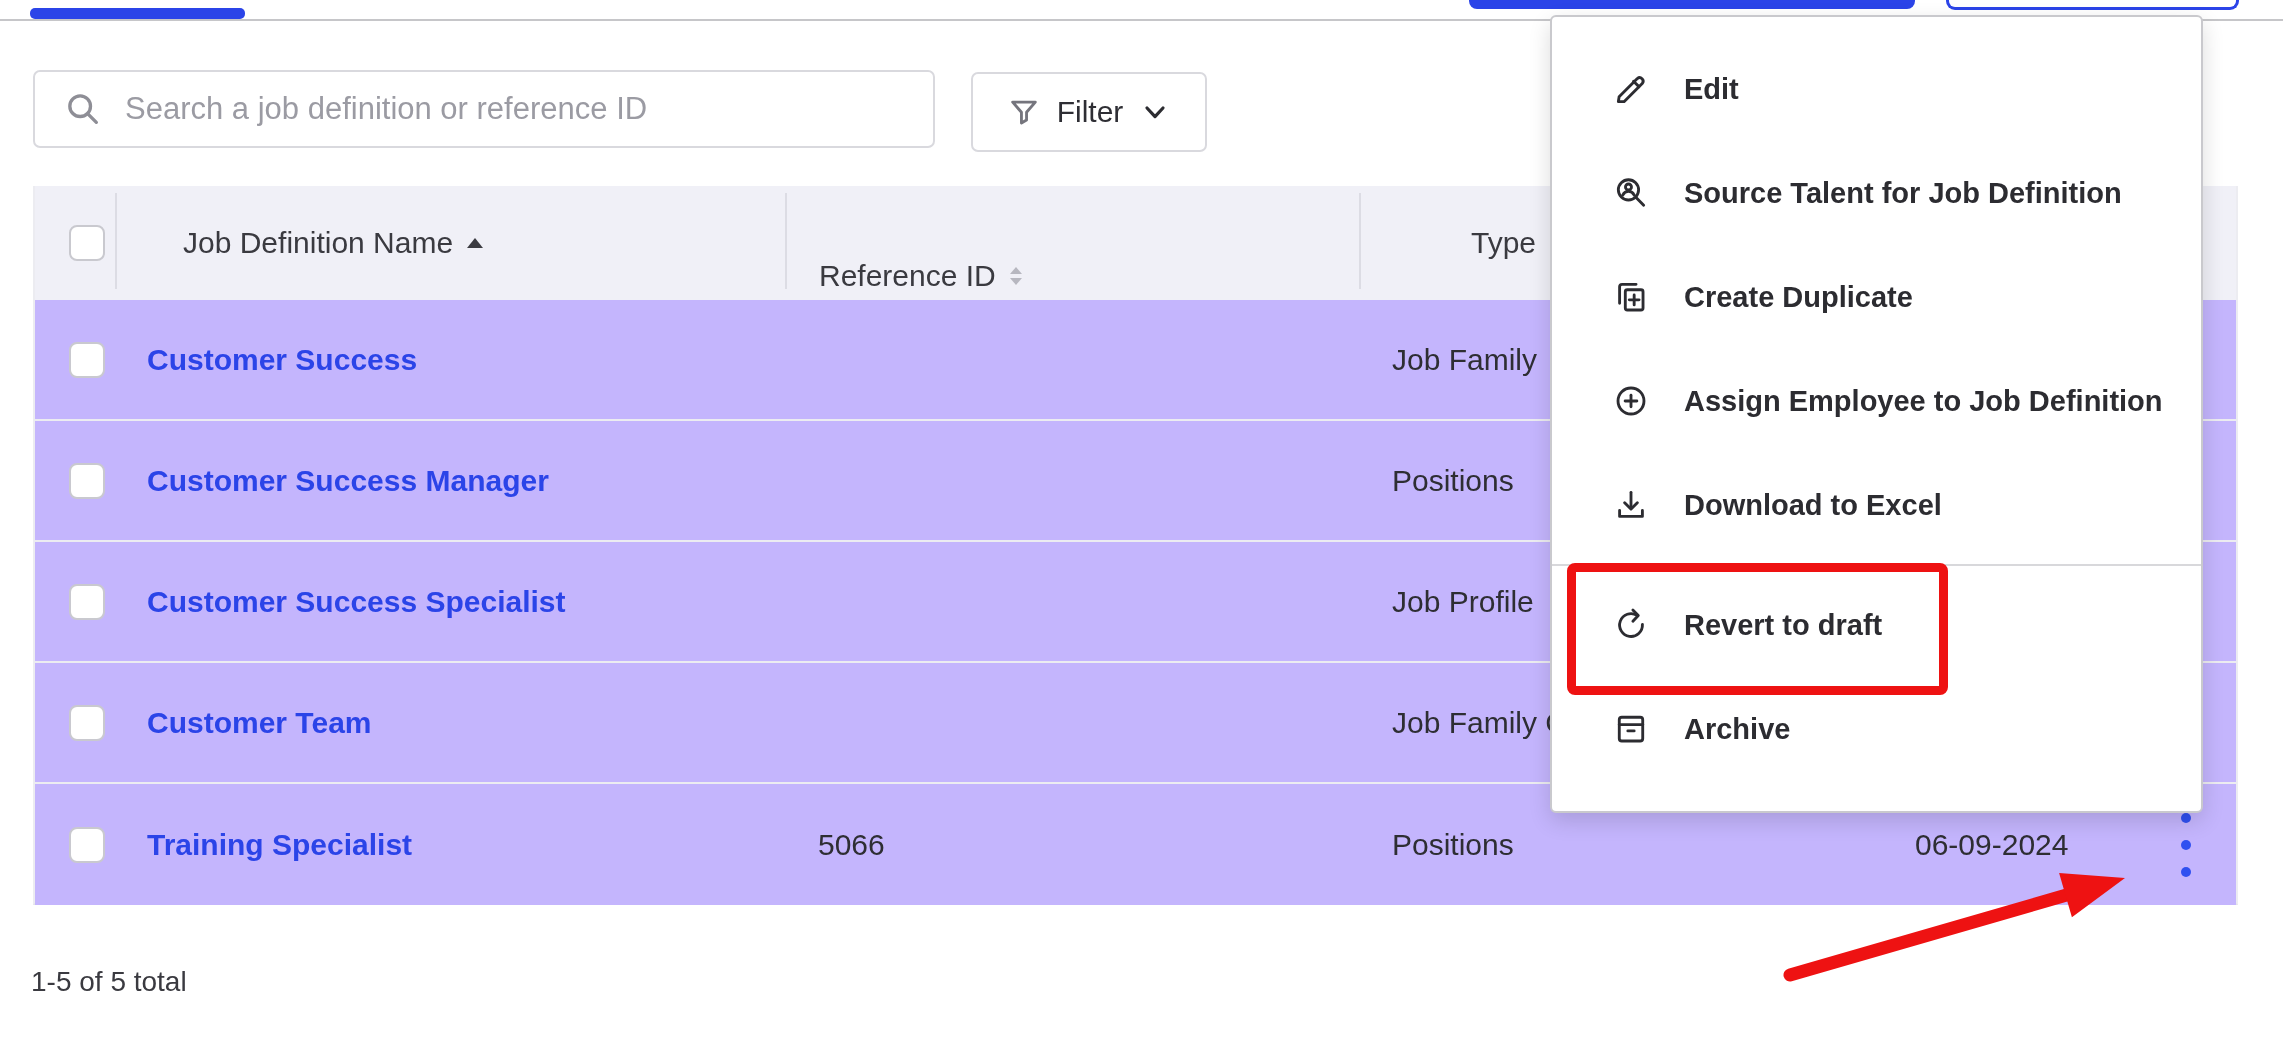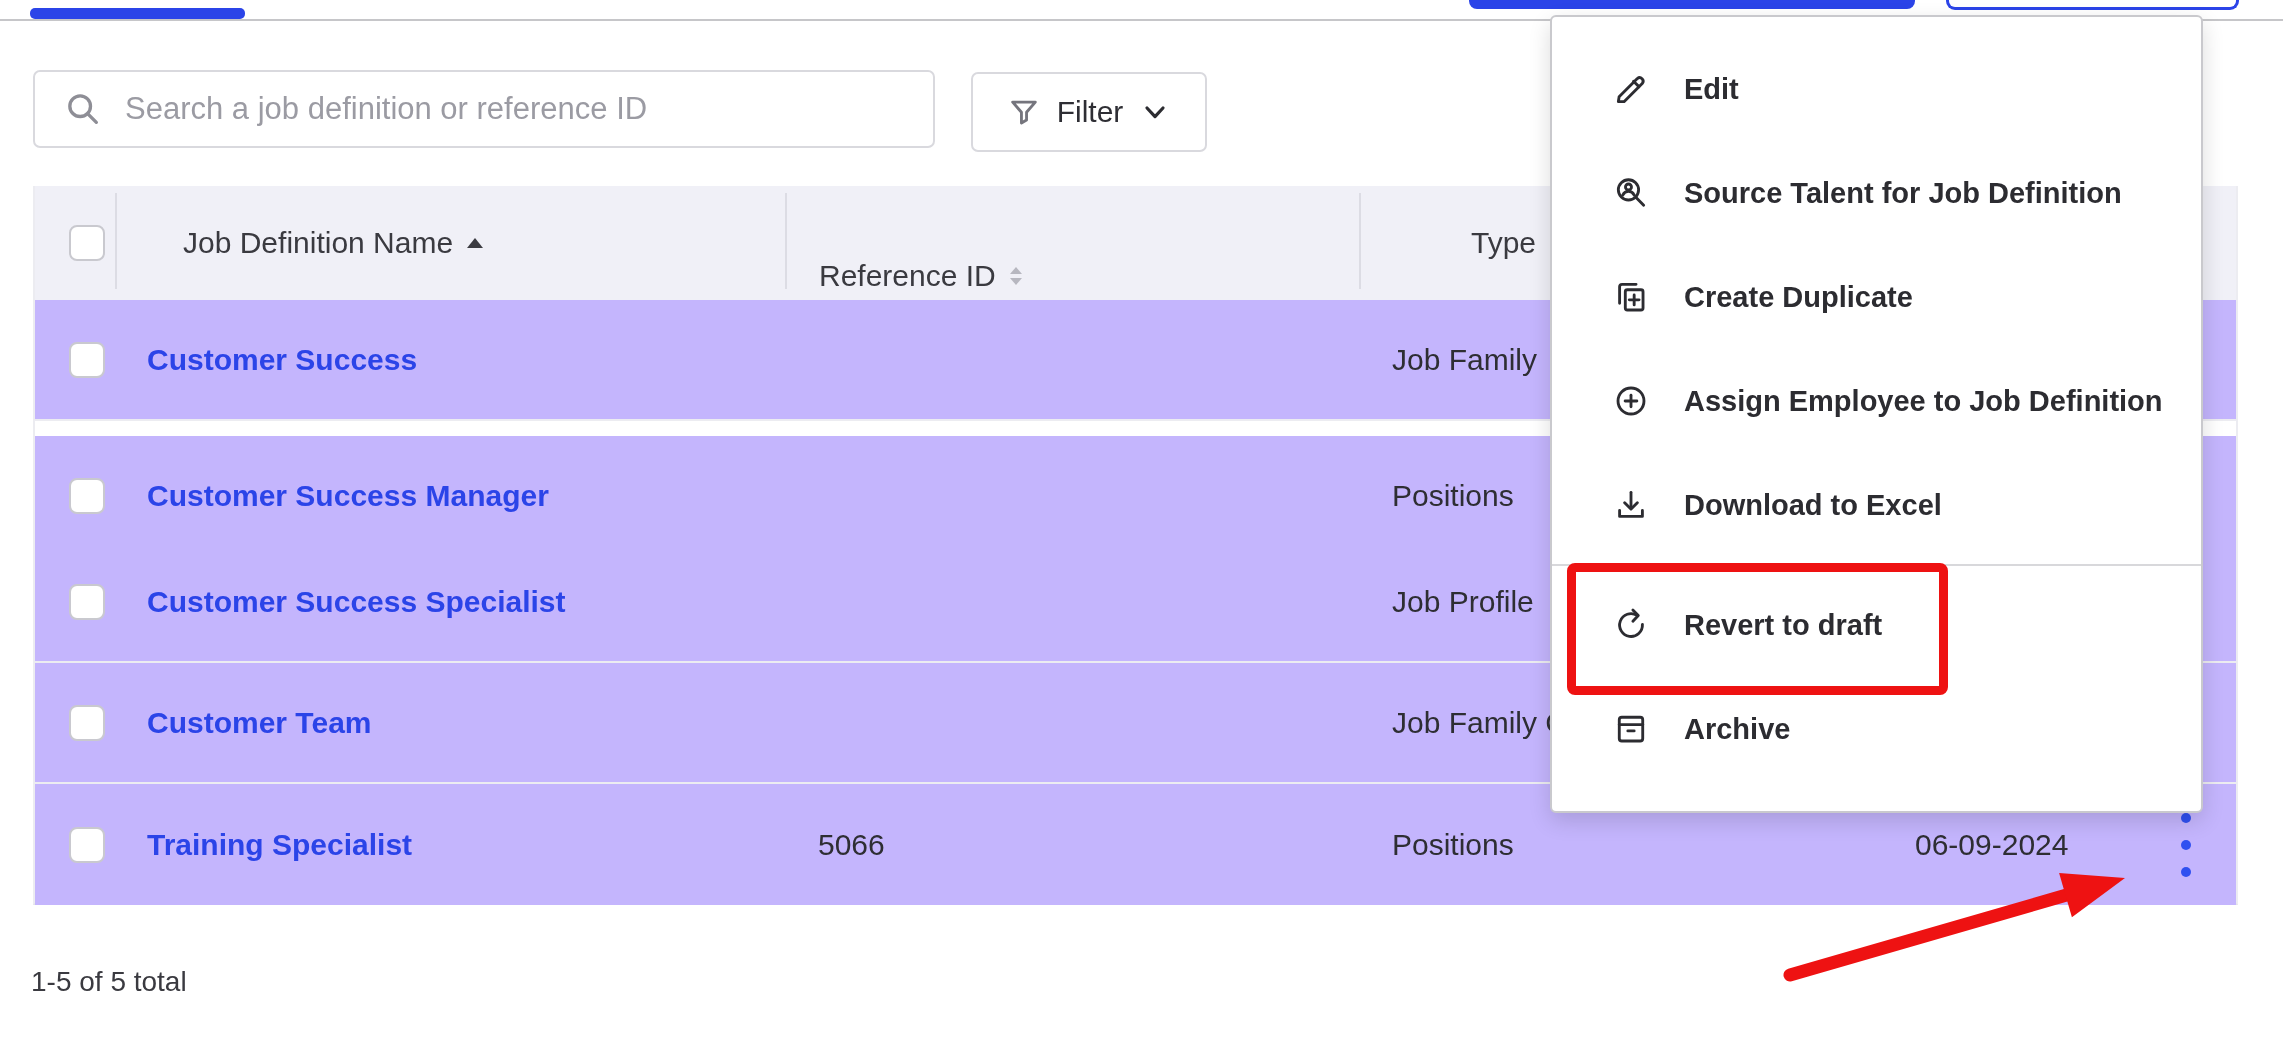--- a/index.html
+++ b/index.html
@@ -132,21 +132,21 @@
         <span class="cell ref"></span>
         <span class="cell type">Job Family</span>
         <span class="cell date"></span>
         <span class="kebab">
           <i></i>
           <i></i>
           <i></i>
         </span>
       </div>
 
-      <div class="row" data-idx="1" style="top: 136px; position: absolute;">
+      <div class="row" data-idx="1" style="top: 121px; position: absolute;">
         <span class="checkbox"></span>
         <span class="cell name">Customer Success Manager</span>
         <span class="cell ref"></span>
         <span class="cell type">Positions</span>
         <span class="cell date"></span>
         <span class="kebab">
           <i></i>
           <i></i>
           <i></i>
         </span>

